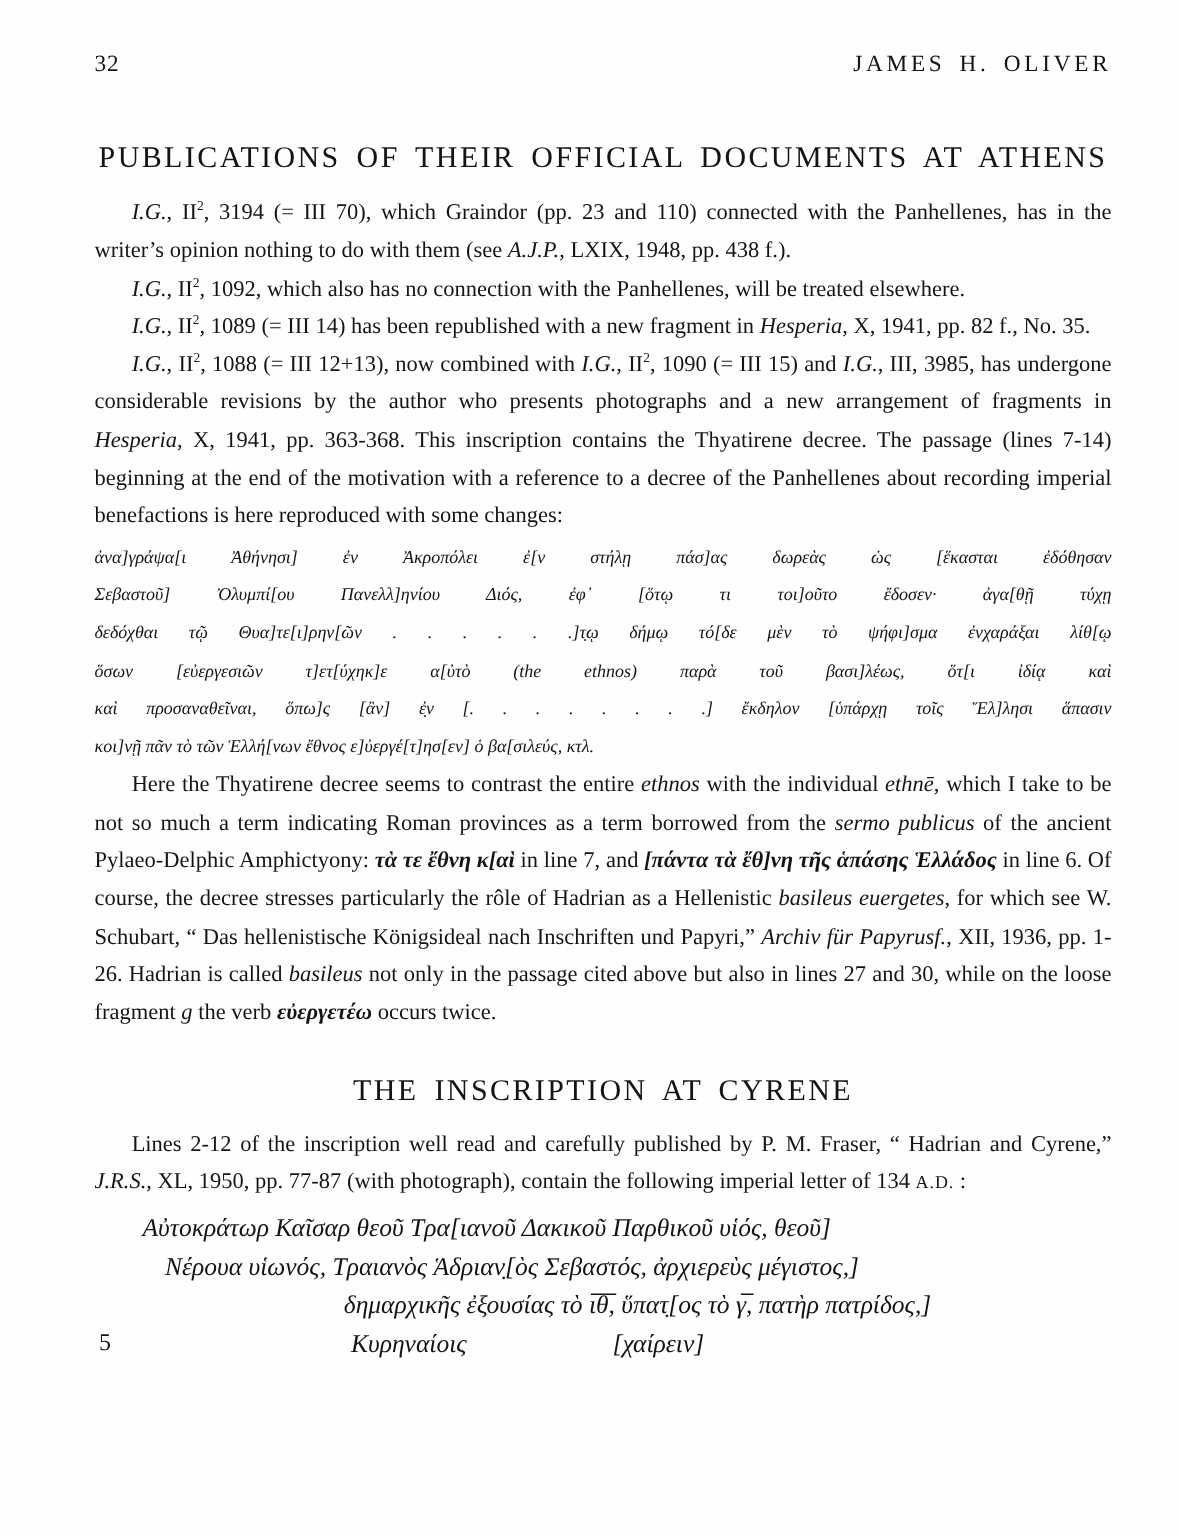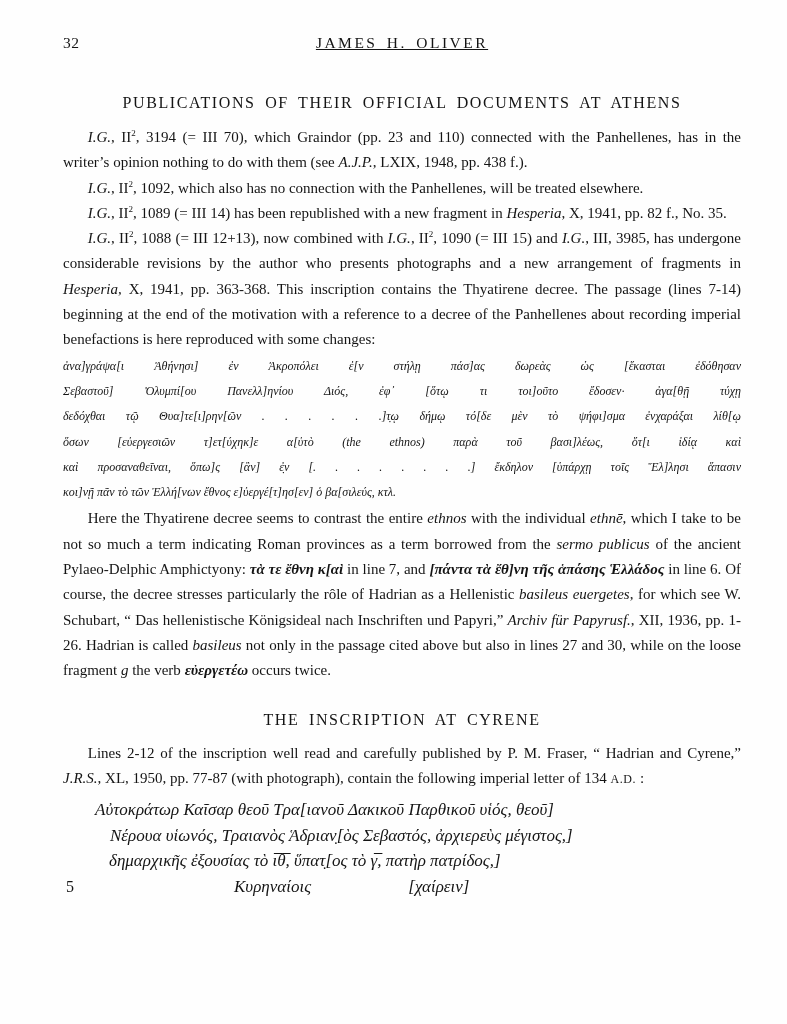--- a/index.html
+++ b/index.html
@@ -22,29 +22,28 @@
     position:relative;
     height:20px;
     font-size:15.5px;
   }
   .pagenum{
     position:absolute;left:0;top:0;
     letter-spacing:0.5px;
   }
   .runtitle{
     position:absolute;left:0;right:0;top:0;
-    text-align:center;
+    text-align:right;
     letter-spacing:2.5px;
     word-spacing:3px;
-    text-decoration:underline;
   }
   
   .secheading{
     text-align:center;
-    font-size:16px;
+    font-size:20px;
     letter-spacing:1.6px;
     word-spacing:4px;
     margin-top:40px;
     margin-bottom:13px;
     white-space:nowrap;
   }
   .secheading.cyrene{
     margin-top:27px;
     margin-bottom:12px;
   }
@@ -76,21 +75,21 @@
   }
   
   .inscription{
     font-size:17px;
     line-height:25.5px;
     font-style:italic;
     margin-top:5px;
   }
   .insc-line1{padding-left:32px;}
   .insc-line2{padding-left:47px;}
-  .insc-line3{padding-left:46px;}
+  .insc-line3{padding-left:46px;text-align:center;}
   .insc-line4{position:relative;}
   .insc-num{
     position:absolute;left:3px;top:0;
     font-style:normal;
     font-size:16px;
   }
   .insc-word-left{margin-left:171px;}
   .insc-word-right{margin-left:93px;}
 </style>
 </head>

